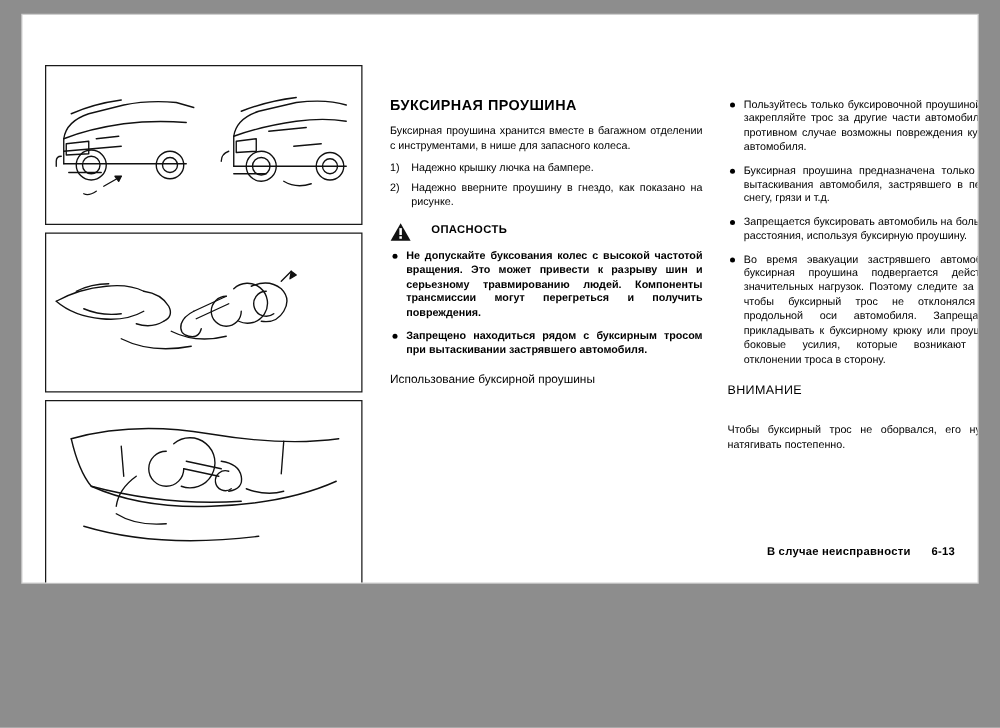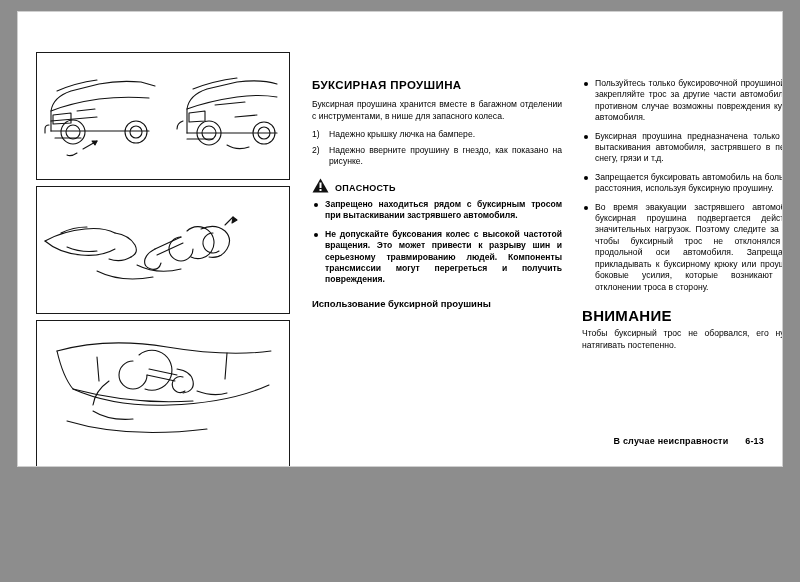--- a/index.html
+++ b/index.html
@@ -66,21 +66,21 @@
   h2.sect {
     font-size: 11.5px;
     font-weight: bold;
     letter-spacing: 0.4px;
     margin: 0 0 7px 0;
     line-height: 14px;
     color: #000;
   }
   h3.sub {
     font-size: 9.5px;
-    font-weight: bold;
+    font-weight: normal;
     margin: 12px 0 4px 0;
     line-height: 12px;
     color: #000;
   }
   p.body {
     font-size: 8.6px;
     line-height: 11.6px;
     margin: 0 0 7px 0;
     text-align: justify;
     color: #000;
@@ -103,22 +103,22 @@
     left: 0;
     top: 0;
   }
 
   
   .danger {
     margin: 10px 0 8px 0;
   }
   .danger-head {
     display: flex;
-    align-items: flex-end;
-    gap: 6px;
+    align-items: flex-start;
+    gap: 16px;
     margin-bottom: 6px;
   }
   .tri {
     width: 17px;
     height: 15px;
     position: relative;
   }
   .danger-title {
     font-size: 9px;
     font-weight: bold;
@@ -144,23 +144,23 @@
     top: 4px;
     width: 4px;
     height: 4px;
     border-radius: 50%;
     background: #000;
   }
   ul.bullets.bold li { font-weight: bold; }
 
   
   .attention {
-    font-size: 15px;
-    font-weight: bold;
-    margin: 14px 0 4px 0;
+    font-size: 10px;
+    font-weight: normal;
+    margin: 14px 0 20px 0;
     letter-spacing: 0.3px;
   }
 
   
   .footer {
     position: absolute;
     right: 0;
     bottom: 6px;
     font-size: 9px;
     font-weight: bold;
@@ -306,22 +306,22 @@
           <span class="tri">
             <svg viewBox="0 0 34 30" xmlns="http://www.w3.org/2000/svg">
               <polygon points="17,1 33,29 1,29" fill="#111"></polygon>
               <rect x="15" y="9" width="4" height="11" fill="#fff"></rect>
               <rect x="15" y="22" width="4" height="4" fill="#fff"></rect>
             </svg>
           </span>
           <span class="danger-title">ОПАСНОСТЬ</span>
         </div>
         <ul class="bullets bold">
+          <li>Не допускайте буксования колес с высокой частотой вращения. Это может привести к разрыву шин и серьезному травмированию людей. Компоненты трансмиссии могут перегреться и получить повреждения.</li>
           <li>Запрещено находиться рядом с буксирным тросом при вытаскивании застрявшего автомобиля.</li>
-          <li>Не допускайте буксования колес с высокой частотой вращения. Это может привести к разрыву шин и серьезному травмированию людей. Компоненты трансмиссии могут перегреться и получить повреждения.</li>
         </ul>
       </div>
 
       <h3 class="sub">Использование буксирной проушины</h3>
     </div>
 
     <div class="col-right">
       <ul class="bullets">
         <li>Пользуйтесь только буксировочной проушиной, не закрепляйте трос за другие части автомобиля. В противном случае возможны повреждения кузова автомобиля.</li>
         <li>Буксирная проушина предназначена только для вытаскивания автомобиля, застрявшего в песке, снегу, грязи и т.д.</li>

